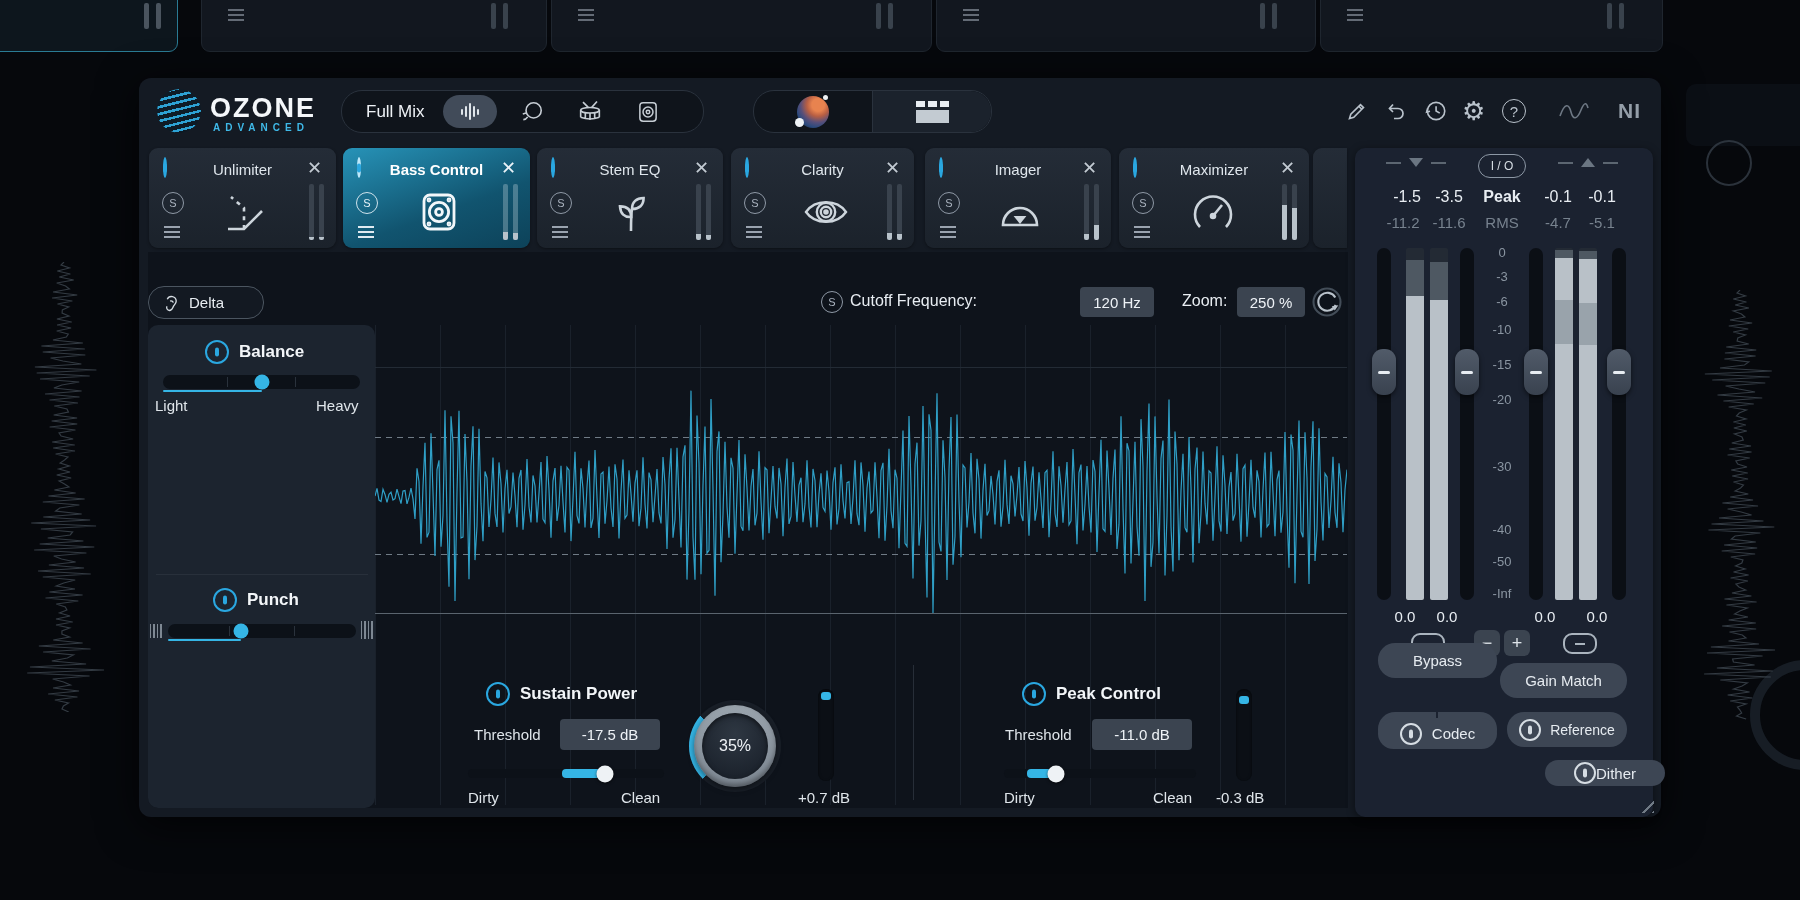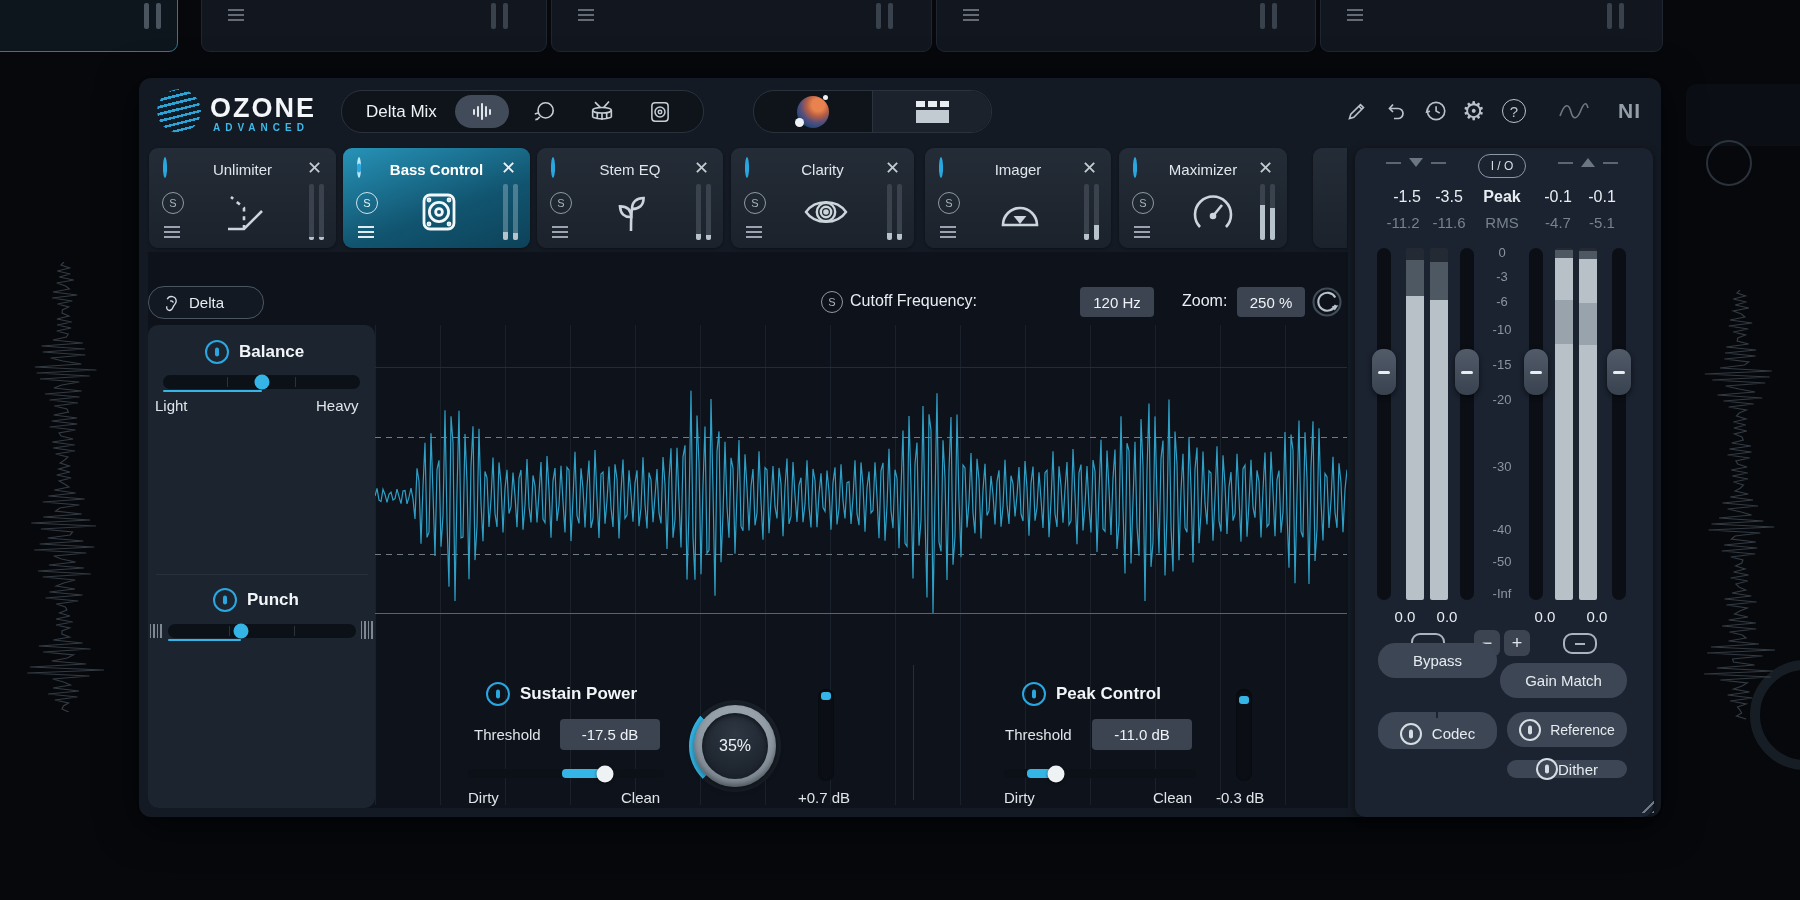--- a/index.html
+++ b/index.html
@@ -95,21 +95,21 @@
 
   <div class="abs" style="left:148px;top:252px;width:1200px;height:556px;background:#0e131b;border-radius:0 0 0 10px"></div>
 
   <div class="abs" style="left:157px;top:89px;width:44px;height:44px;border-radius:50%;overflow:hidden;background:radial-gradient(circle at 50% 45%,#0e1c27 0 55%,#0a141d);">
     <div style="position:absolute;inset:0;border-radius:50%;background:repeating-linear-gradient(-14deg,#2fa9dd 0 2.5px,rgba(0,0,0,0) 2.5px 6.8px);opacity:.95"></div>
   </div>
   <div class="abs" style="left:210px;top:93px;font-size:27px;font-weight:bold;letter-spacing:2px;color:#f4f7fa">OZONE</div>
   <div class="abs" style="left:213px;top:122px;font-size:10px;font-weight:bold;letter-spacing:5px;color:#3fb9e8">ADVANCED</div>
 
   <div class="abs pill" style="left:341px;top:90px;width:325px;height:41px;padding:0 12px 0 24px;gap:12px">
-    <span style="font-size:17px;color:#eef2f6;margin-right:6px">Delta Mix</span>
+    <span style="font-size:17px;color:#eef2f6;margin-right:6px">Full Mix</span>
     <span style="width:54px;height:33px;border-radius:17px;background:#414b59;display:flex;align-items:center;justify-content:center">
       <span class="wbars">
           <i style="height:6px"></i>
           <i style="height:11px"></i>
           <i style="height:17px"></i>
           <i style="height:11px"></i>
           <i style="height:6px"></i>
         </span>
     </span>
     <span style="width:46px;display:flex;justify-content:center">
@@ -263,21 +263,21 @@
         <polygon points="8.8,12 15.2,12 12,16" fill="#cdd5dc" stroke="none"></polygon>
     </svg>
     <span class="tbar" style="right:22px">
         <i style="height:10%"></i>
       </span>
     <span class="tbar" style="right:12px">
         <i style="height:27%"></i>
       </span>
   </div>
 
-  <div class="tab" style="left:1119px;width:168px">
+  <div class="tab" style="left:1119px;width:190px">
     <span class="abs pwr" style="left:14px;top:11px"></span>
     <span class="tabtitle">Maximizer</span>
     <span class="abs xbt" style="right:14px;top:11px">✕</span>
     <span class="abs sic" style="left:13px;top:44px">S</span>
     <span class="abs lic" style="left:15px;top:78px"></span>
     <svg class="abs" style="left:70px;top:40px" width="48" height="48" viewBox="0 0 24 24" fill="none" stroke="#cdd5dc" stroke-width="1.3">
       <path d="M5.5 19.5 A 9 9 0 1 1 18.5 19.5"></path>
         <path d="M12 14 L16.5 8.5"></path>
         <circle cx="12" cy="14" r="1" fill="#cdd5dc"></circle>
     </svg>
@@ -482,20 +482,20 @@
     <span style="font-size:21px;font-weight:bold;color:#dfe5ea;line-height:1">↔</span>
   </div>
   <div class="abs btn" style="left:1507px;top:712px;width:120px;height:35px;gap:9px;font-size:14px">
     <span class="pwr white" style="width:18px;height:18px"></span>
     <span>Reference</span>
   </div>
   <div class="abs btn" style="left:1378px;top:718px;width:119px;height:31px;gap:10px">
     <span class="pwr white" style="width:18px;height:18px"></span>
     <span>Codec</span>
   </div>
-  <div class="abs btn" style="left:1507px;top:760px;width:120px;height:18px;">
+  <div class="abs btn" style="left:1545px;top:760px;width:120px;height:26px;">
     <span class="pwr white" style="width:18px;height:18px"></span>
     <span>Dither</span>
   </div>
 
   <div class="abs" style="left:1638px;top:797px;width:16px;height:16px;background:repeating-linear-gradient(135deg,#707a85 0 2px,rgba(0,0,0,0) 2px 7px);clip-path:polygon(100% 0,100% 100%,0 100%)"></div>
 
 </div>
 
 </body></html>

